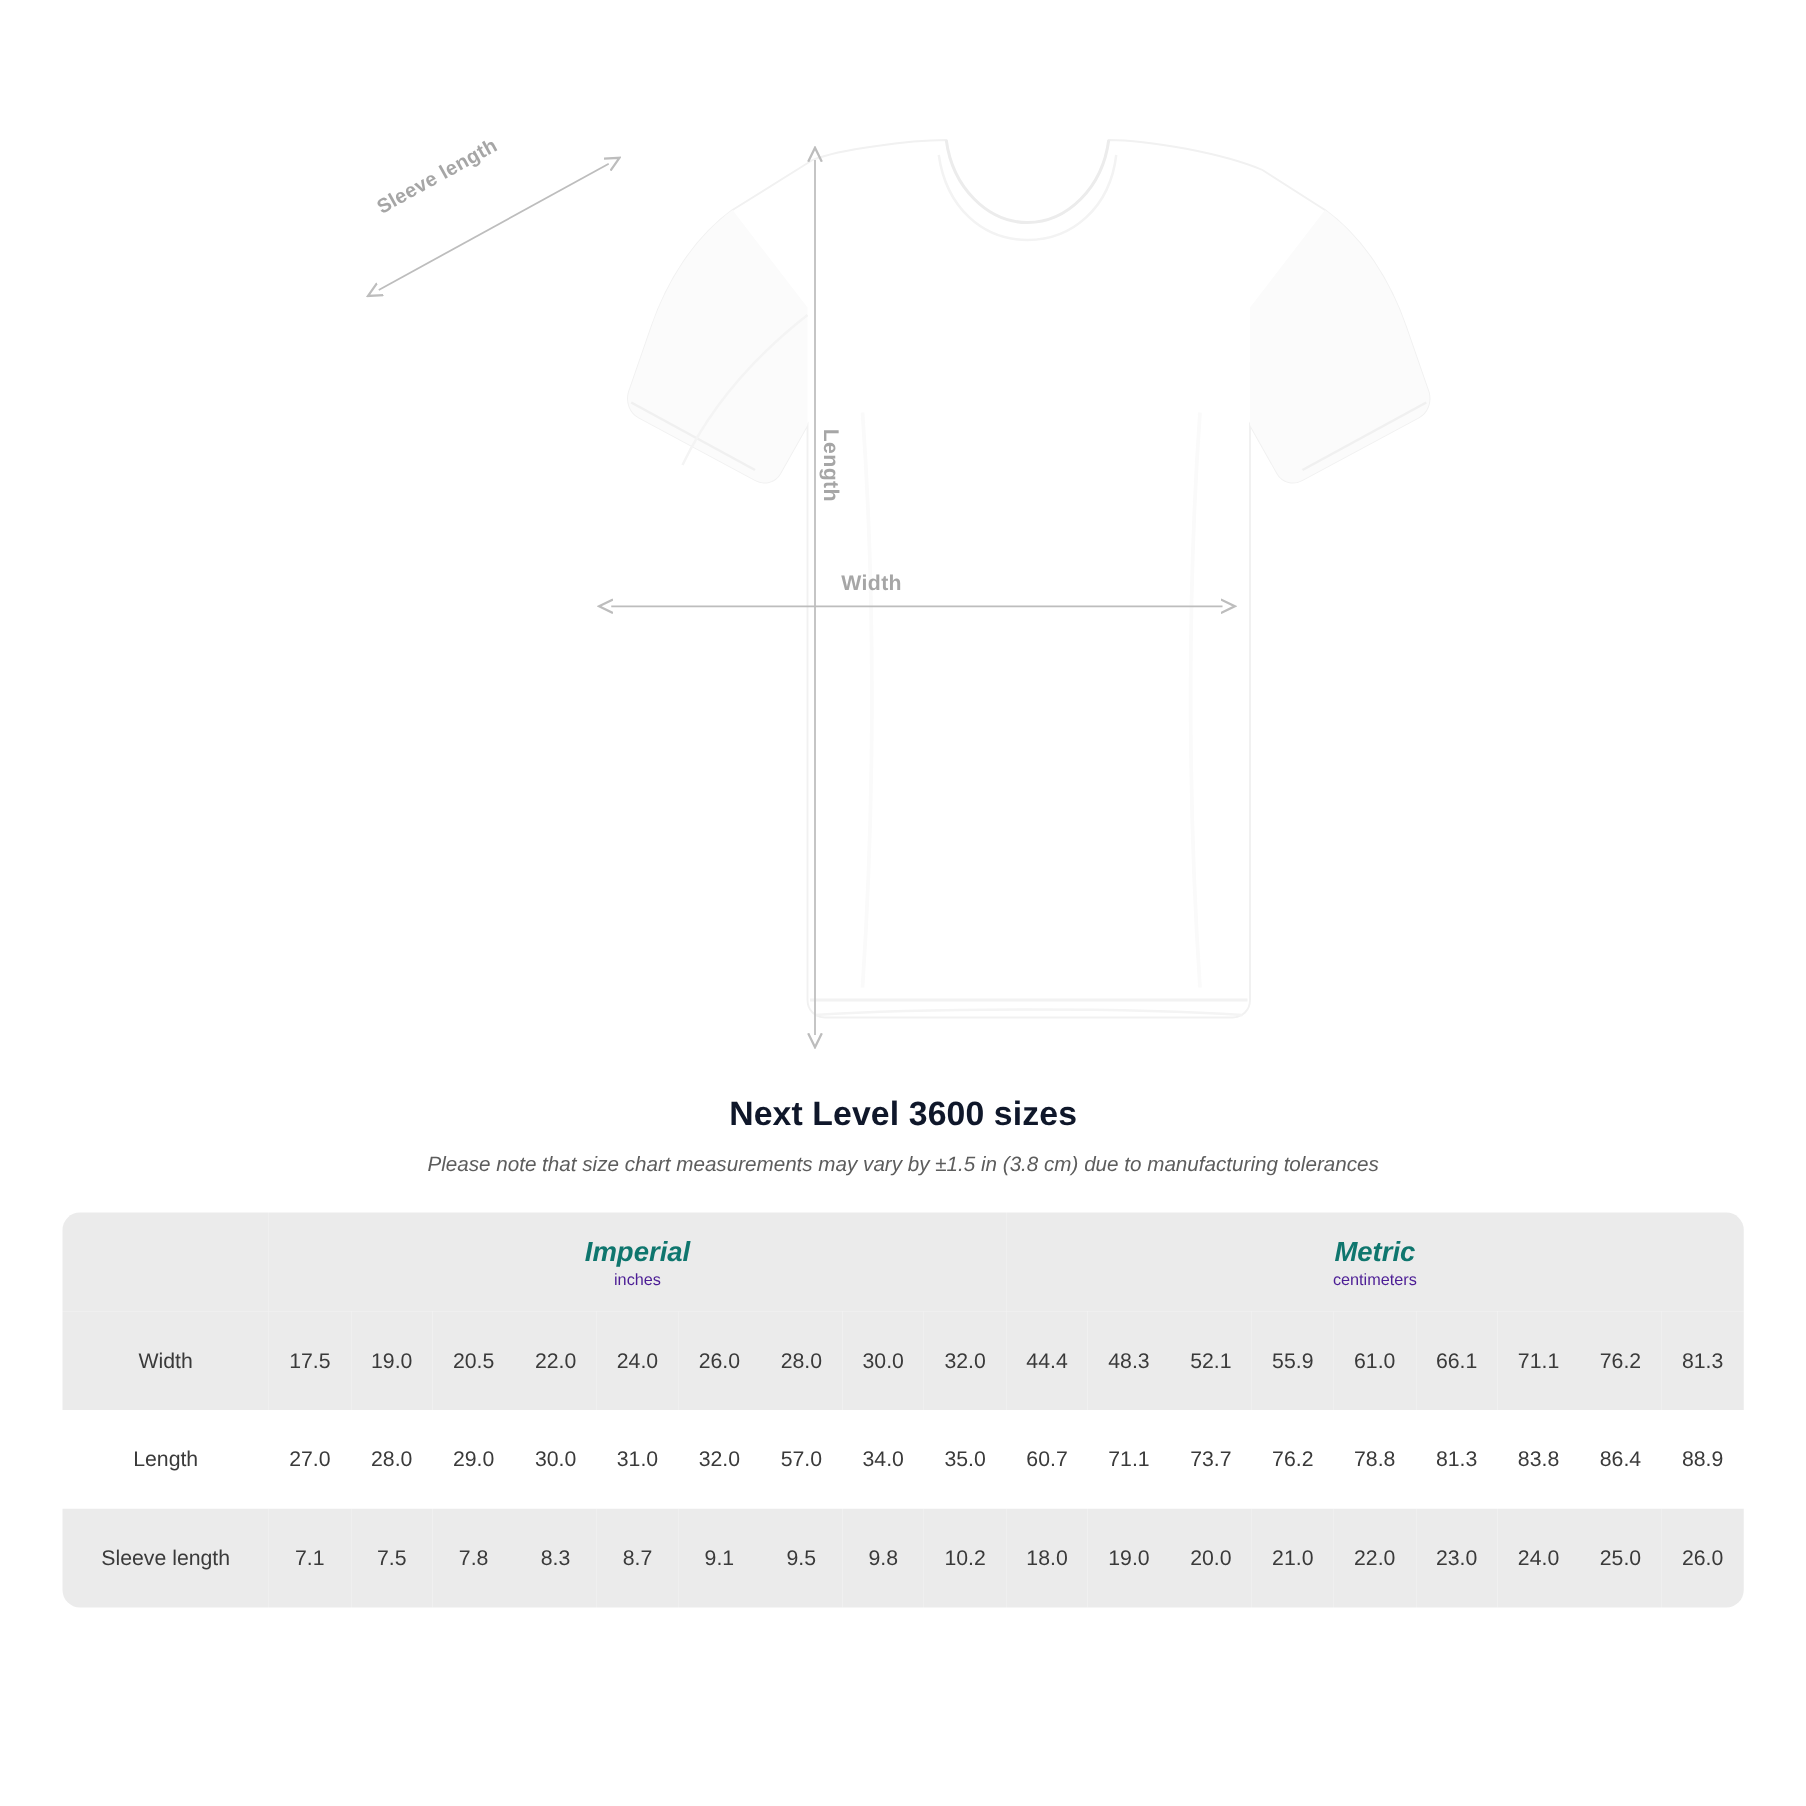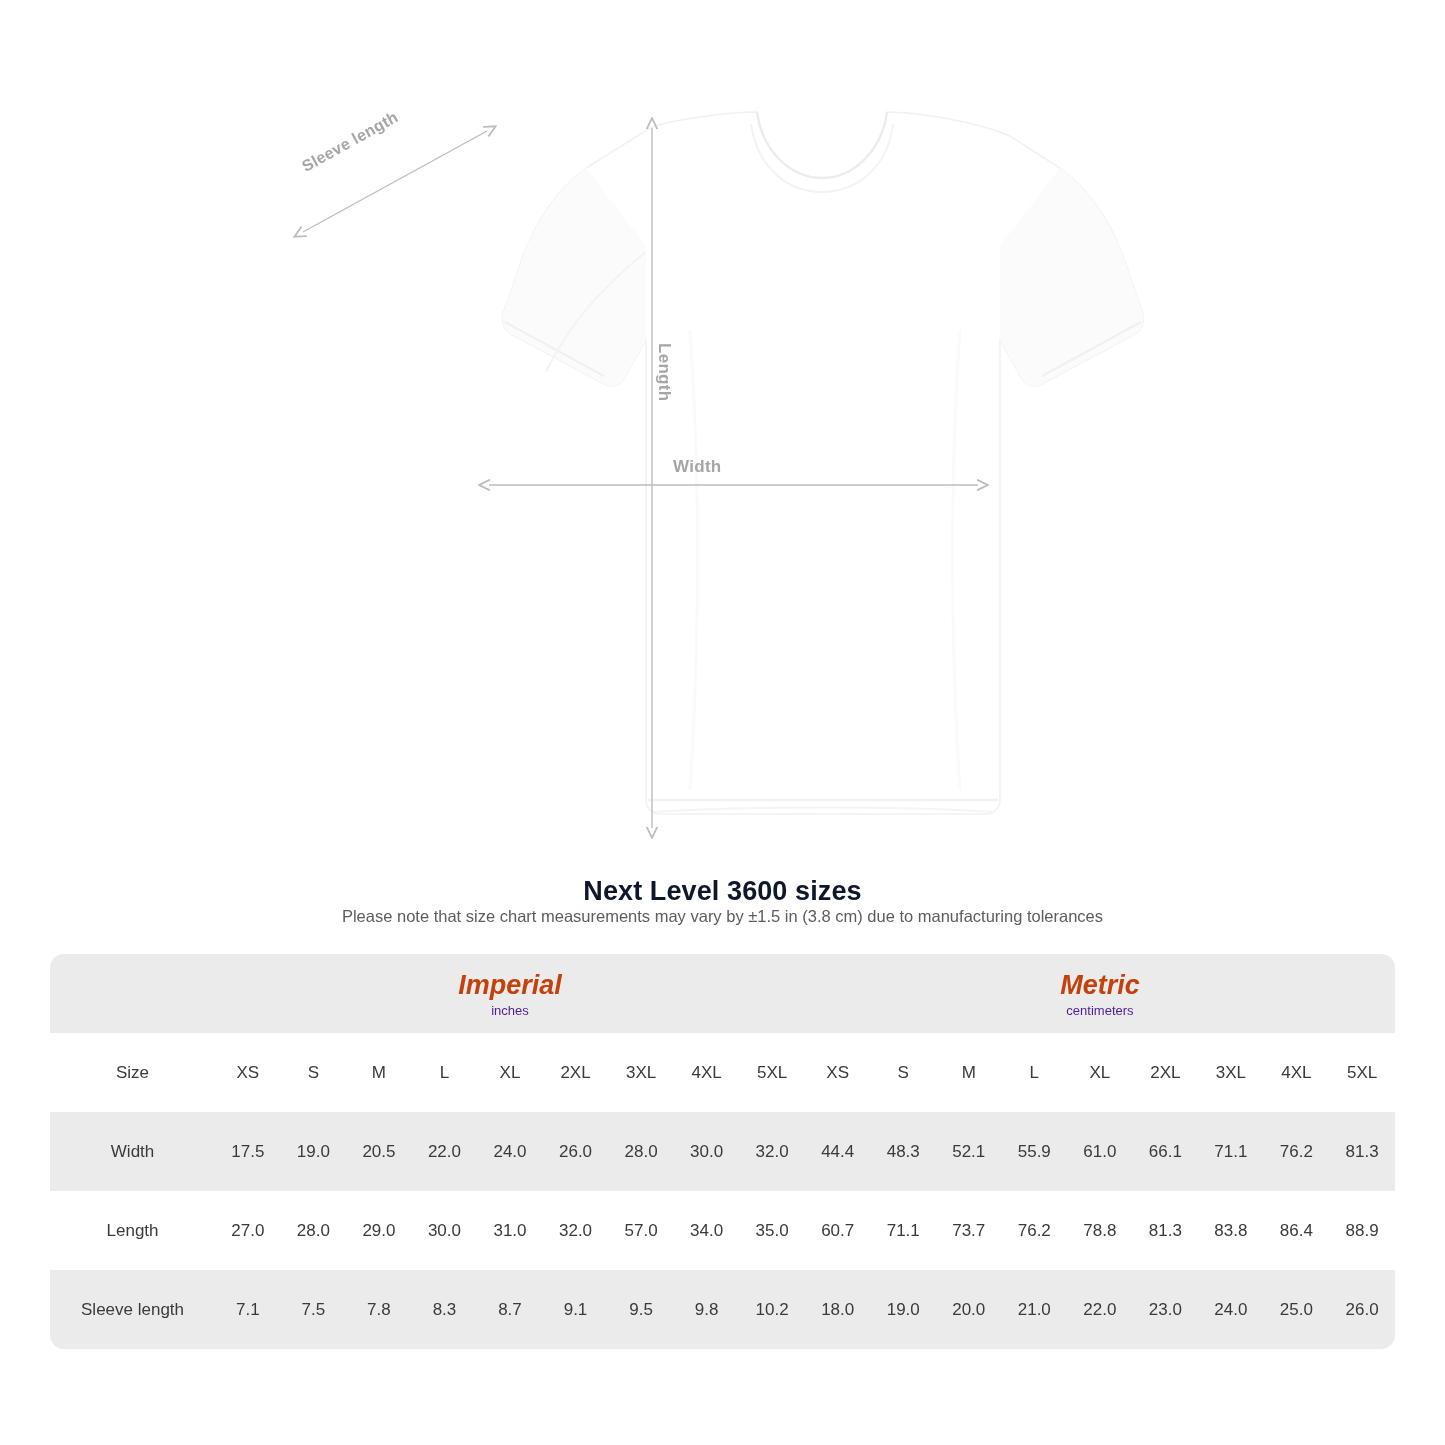--- a/index.html
+++ b/index.html
@@ -61,21 +61,23 @@
   }
   .chart-title {
     font-size: 27px;
     font-weight: bold;
     color: #0f172a;
     margin: 0;
     letter-spacing: 0.1px;
   }
   .chart-note {
     font-size: 16.5px;
+    font-style: italic;
     color: #5d5d5d;
+    margin-top: 16px;
   }
 
   
   .table-wrap {
     margin: 28px 50px 0 50px;
   }
   table.size-table {
     border-collapse: separate;
     border-spacing: 0;
     width: 1345px;
@@ -94,24 +96,24 @@
     background: #ebebeb;
     height: 105px;
   }
   .group-row td.group-head {
     border-top-left-radius: 14px;
   }
   .group-row td.group-tail {
     border-top-right-radius: 14px;
   }
   .unit-system {
-    font-size: 27px;
+    font-size: 22px;
     font-weight: bold;
     font-style: italic;
-    color: #c2410c;
+    color: #0f766e;
     line-height: 1.25;
   }
   .unit-sub {
     font-size: 13px;
     color: #4c1d95;
     font-style: normal;
     font-weight: normal;
   }
   .row-white td { background: #ffffff; }
   .row-grey td  { background: #ebebeb; }
@@ -241,41 +243,20 @@
         <tr class="group-row">
           <td class="group-head"></td>
           <td colspan="9">
             <div class="unit-system">Imperial</div>
             <div class="unit-sub">inches</div>
           </td>
           <td colspan="9" class="group-tail">
             <div class="unit-system">Metric</div>
             <div class="unit-sub">centimeters</div>
           </td>
-        </tr>
-        <tr class="row-white">
-          <td class="rowlabel first-cell">Size</td>
-          <td class="sizehead">XS</td>
-          <td class="sizehead">S</td>
-          <td class="sizehead">M</td>
-          <td class="sizehead">L</td>
-          <td class="sizehead">XL</td>
-          <td class="sizehead">2XL</td>
-          <td class="sizehead">3XL</td>
-          <td class="sizehead">4XL</td>
-          <td class="sizehead">5XL</td>
-          <td class="sizehead">XS</td>
-          <td class="sizehead">S</td>
-          <td class="sizehead">M</td>
-          <td class="sizehead">L</td>
-          <td class="sizehead">XL</td>
-          <td class="sizehead">2XL</td>
-          <td class="sizehead">3XL</td>
-          <td class="sizehead">4XL</td>
-          <td class="sizehead">5XL</td>
         </tr>
         <tr class="row-grey">
           <td class="rowlabel first-cell">Width</td>
           <td>17.5</td>
           <td>19.0</td>
           <td>20.5</td>
           <td>22.0</td>
           <td>24.0</td>
           <td>26.0</td>
           <td>28.0</td>

